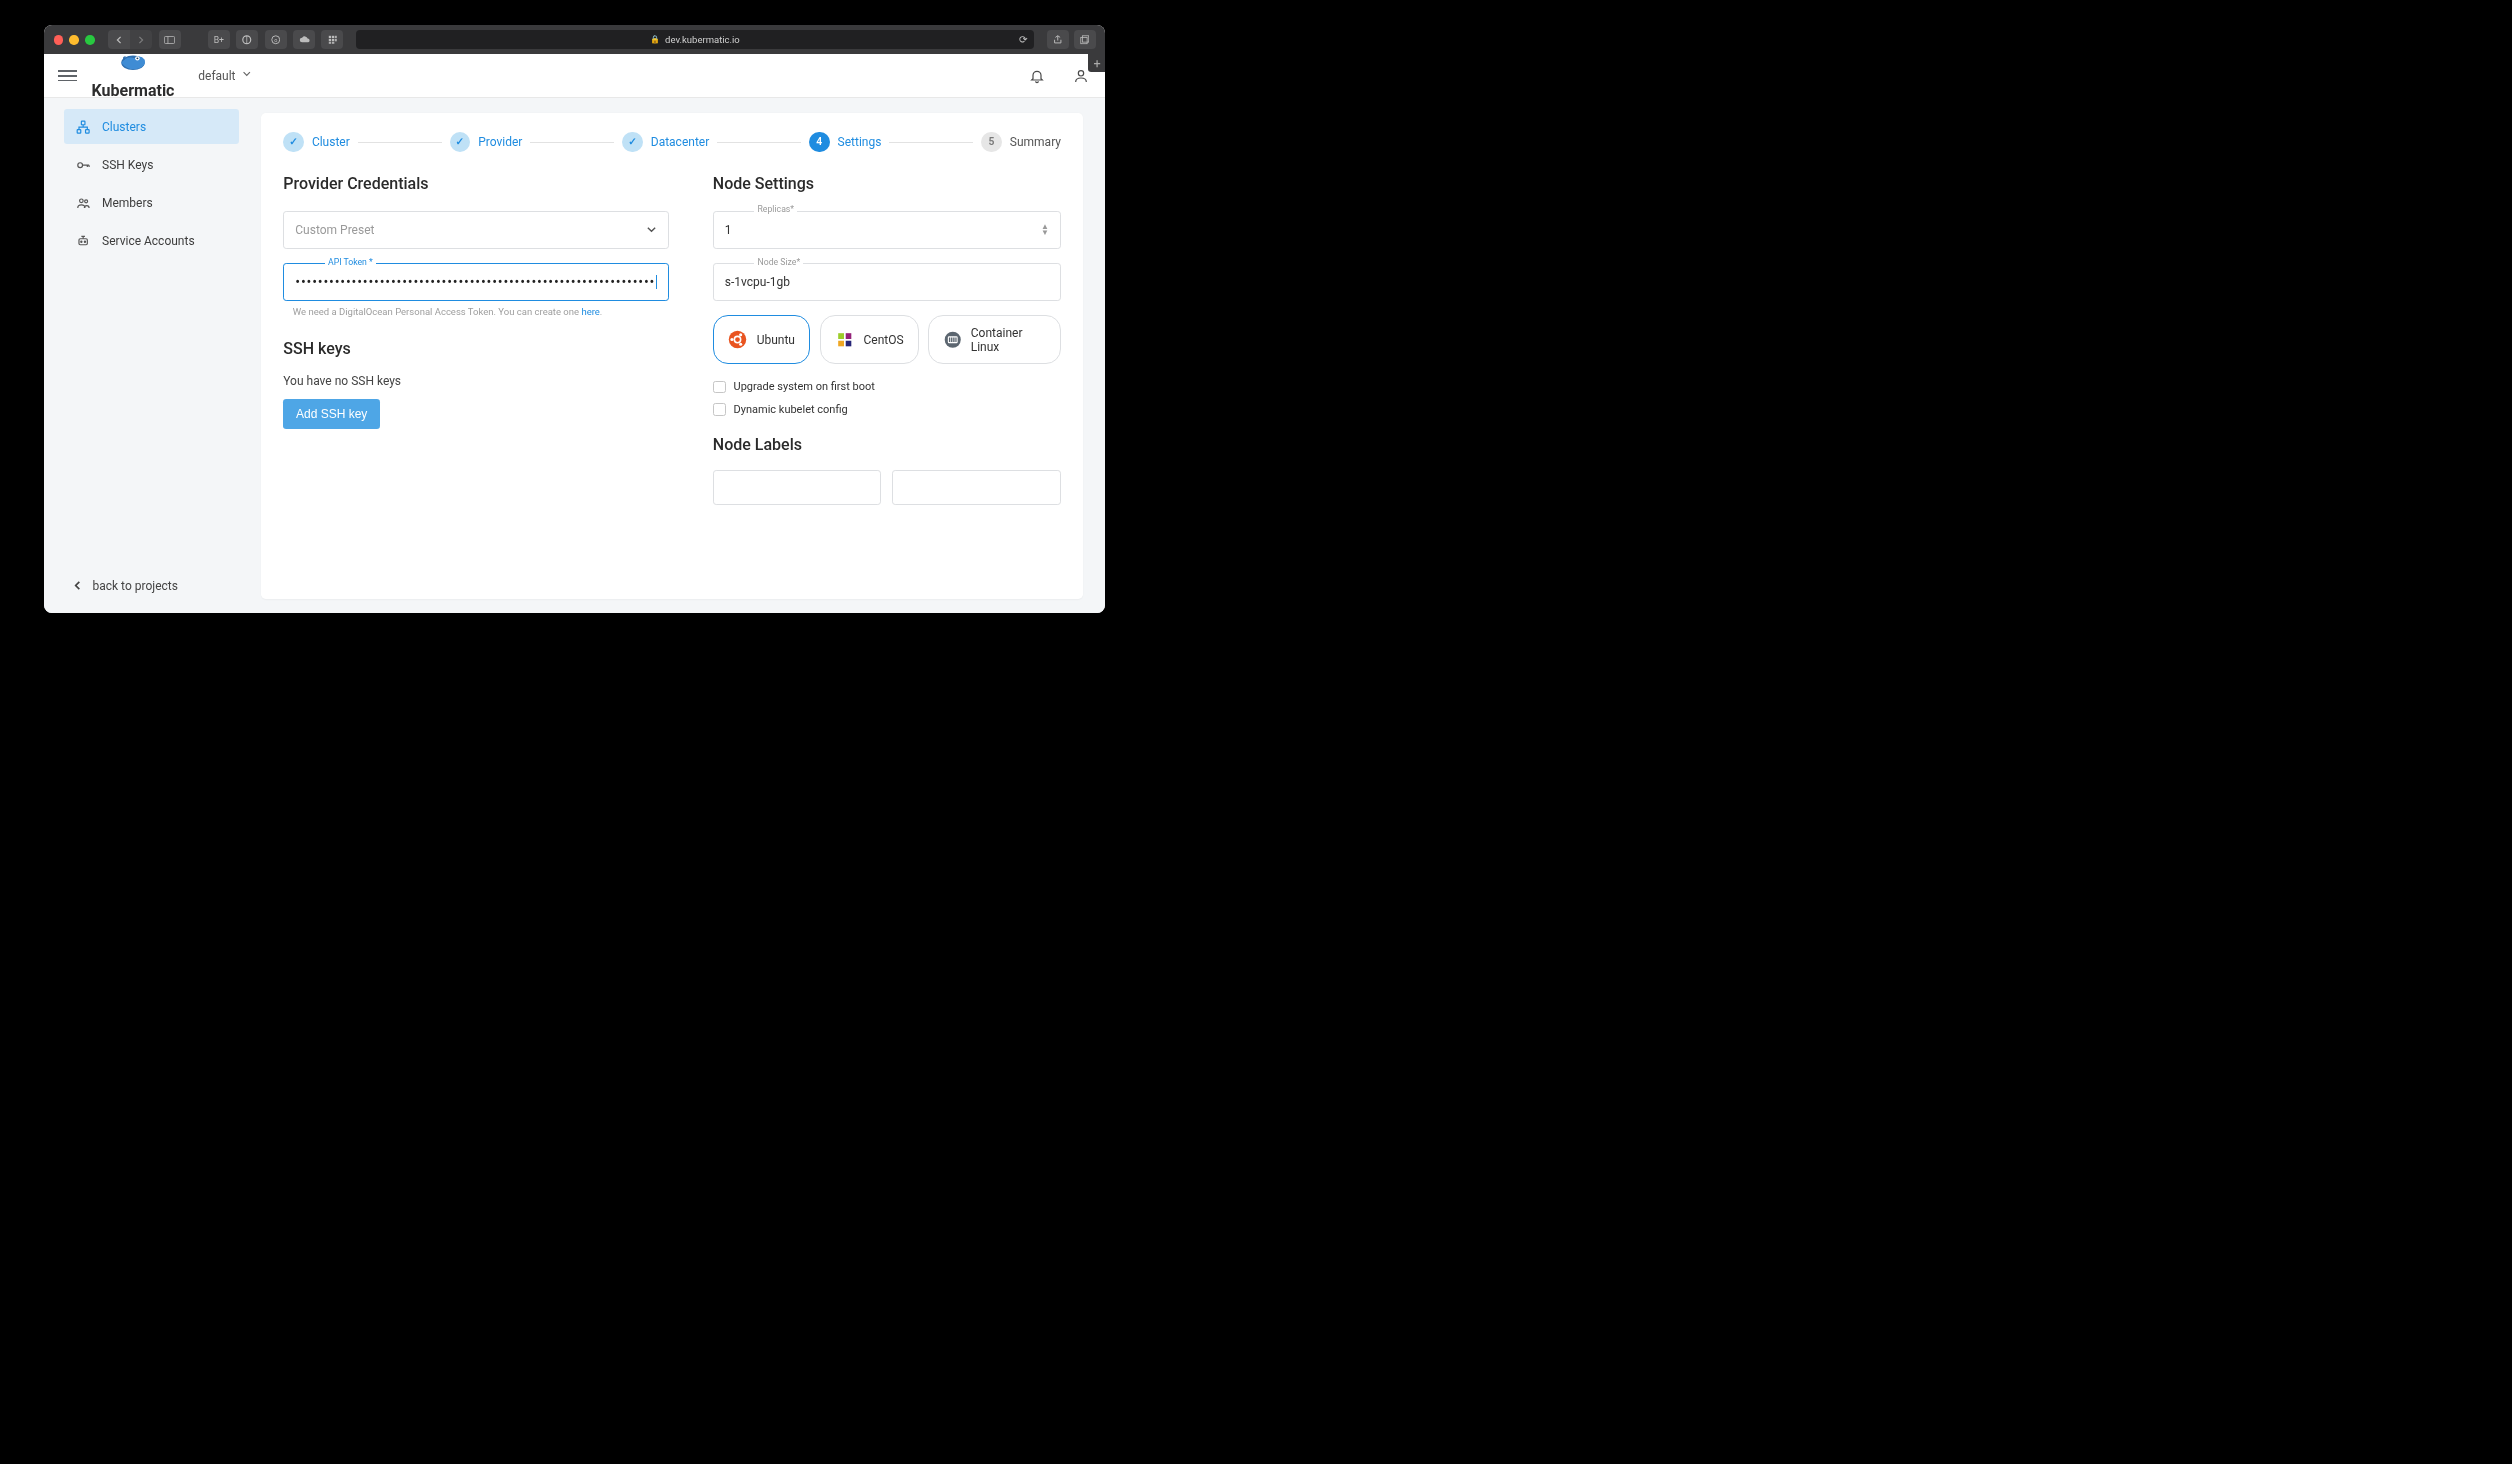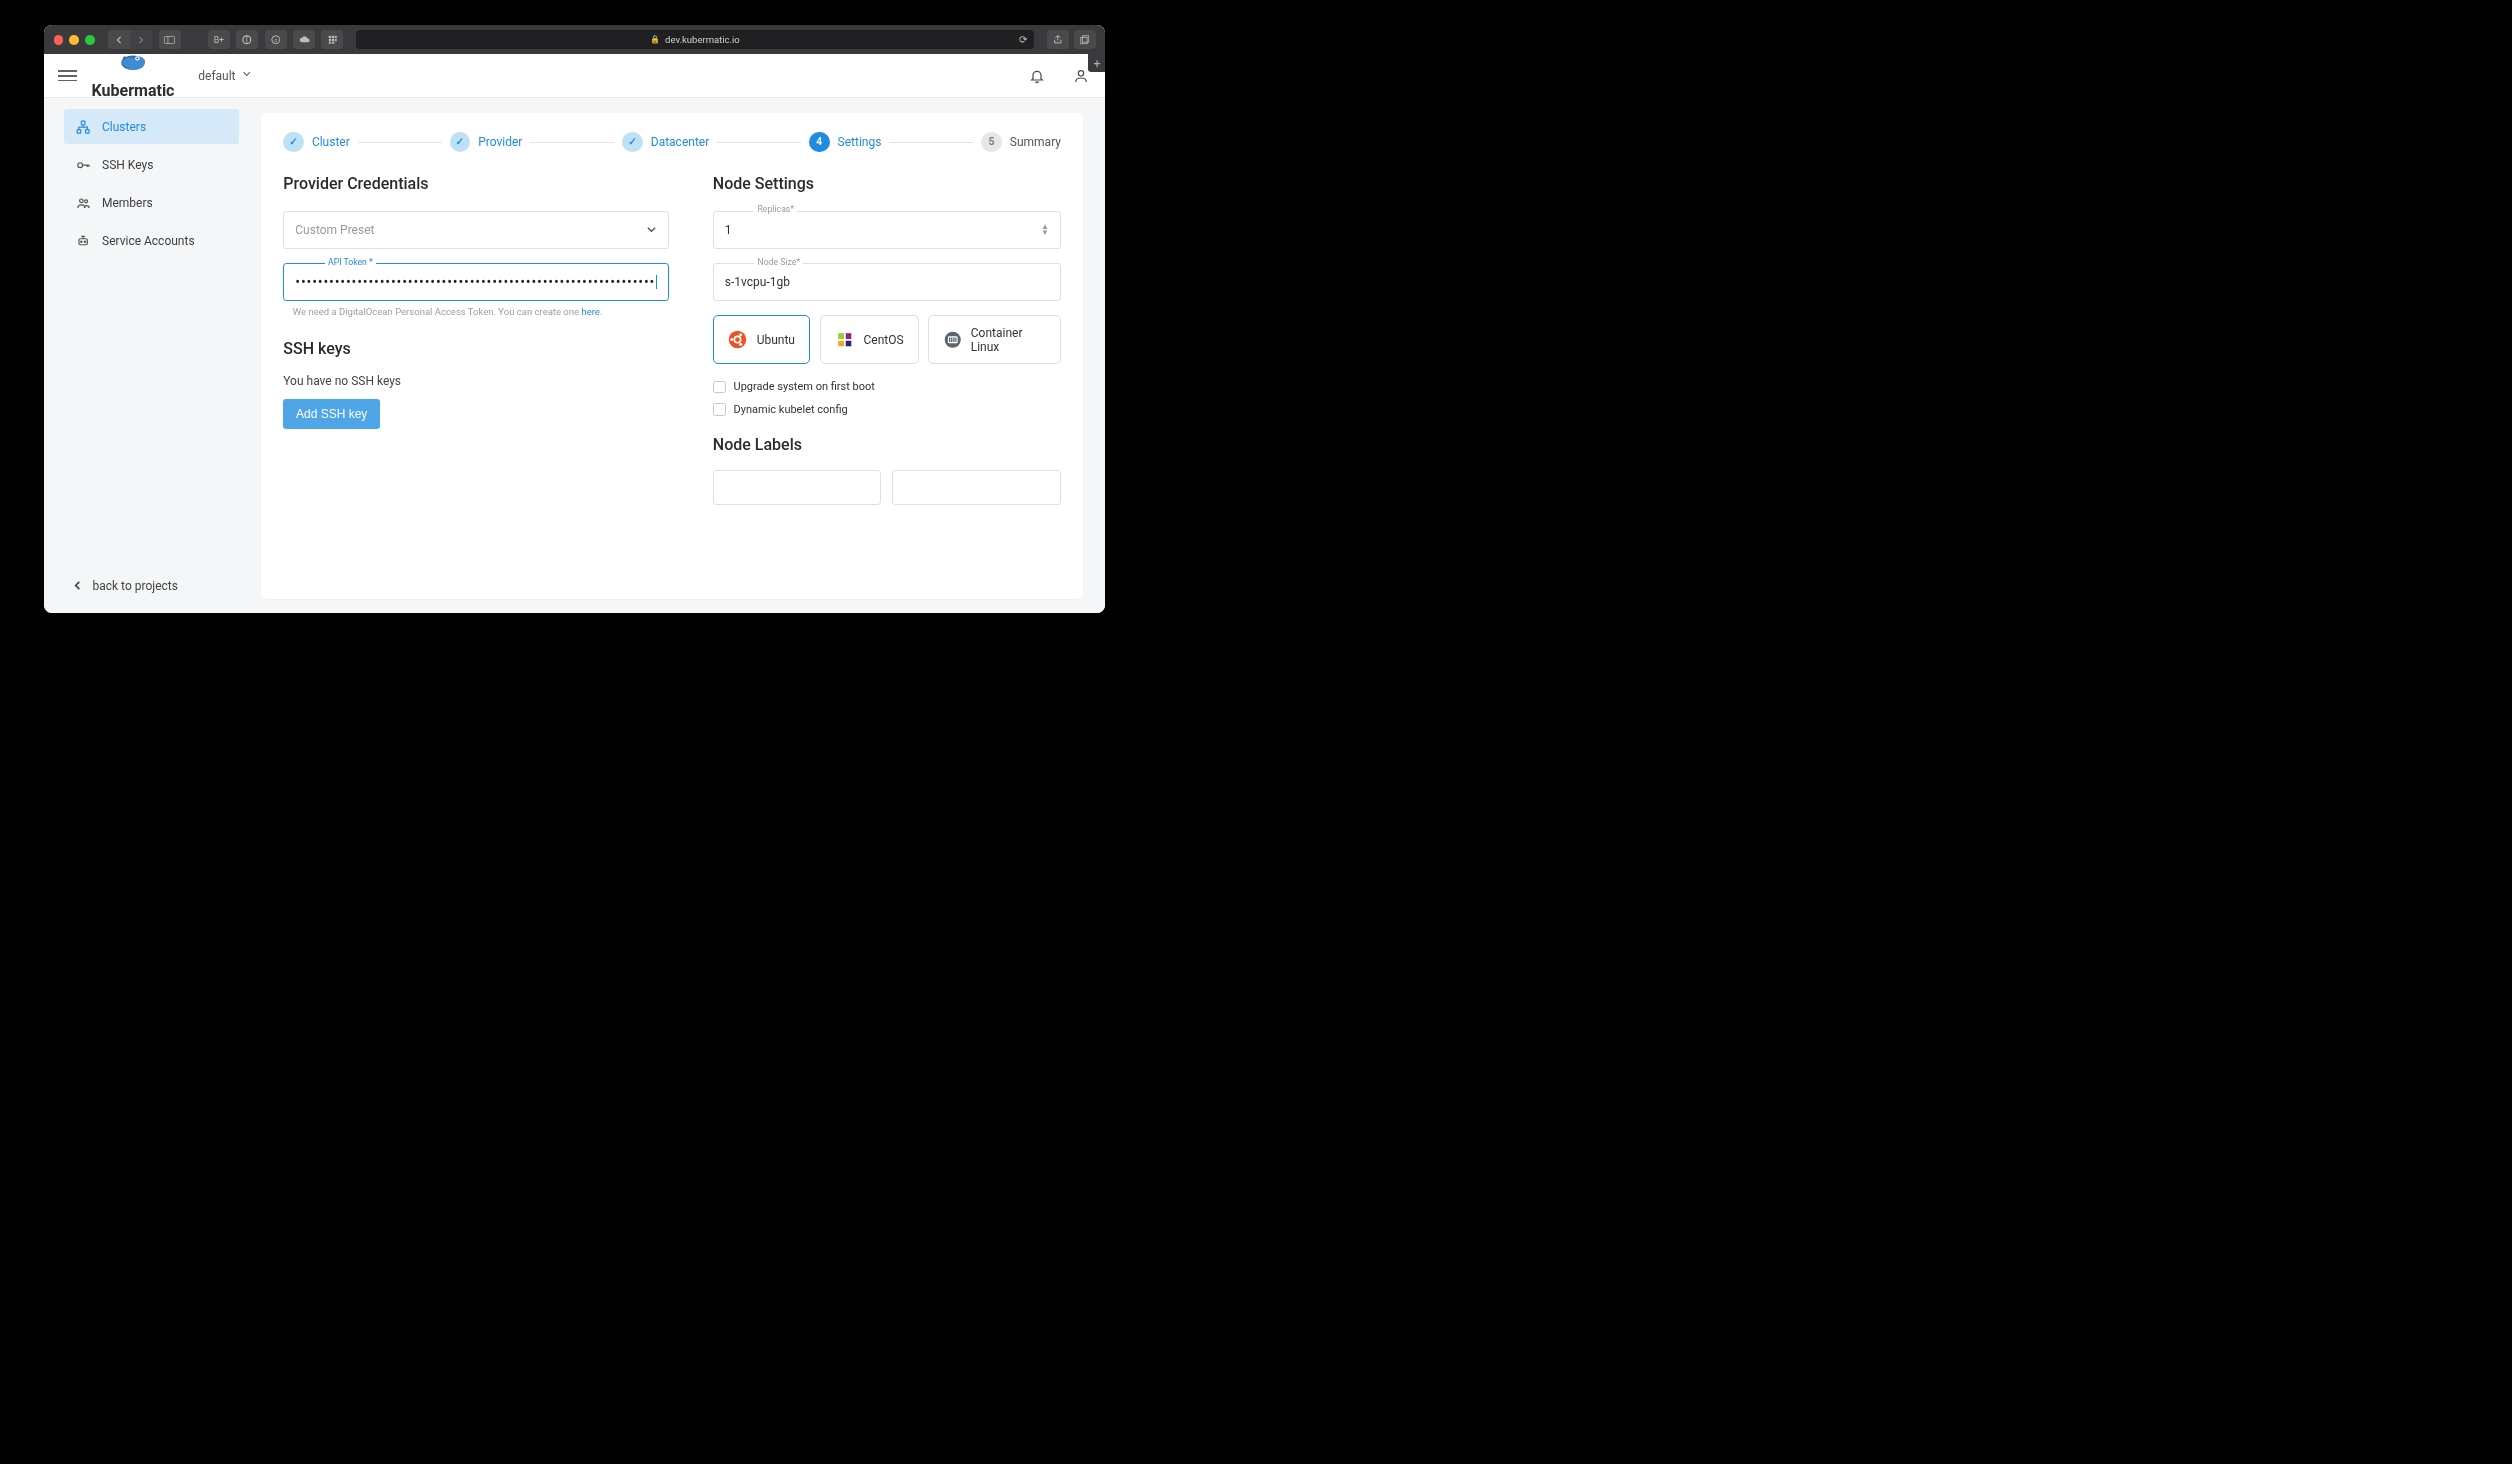--- a/index.html
+++ b/index.html
@@ -271,21 +271,21 @@
   }
   .shuffle-icon { color: #4a4a4a; cursor: pointer; }
   .stepper-arrows {
     color: #999;
     font-size: 8px;
     display: flex; flex-direction: column; line-height: 0.7;
   }
   .os-row { display: flex; gap: 9.5px; margin: 14.3px 0 16px 0; }
   .os-tile {
     border: 0.8px solid #dddfe2;
-    border-radius: 5px;
+    border-radius: 15px;
     padding: 9.5px 14.3px;
     display: flex; align-items: center; gap: 9.5px;
     font-size: 12px;
     color: #333;
     cursor: pointer;
   }
   .os-tile.selected { border-color: #1f8ce0; border-width: 1.2px; }
   .os-icon { width: 19px; height: 19px; display:flex;align-items:center;justify-content:center; }
   .checkbox-row {
     display: flex; align-items: center; gap: 8px;

